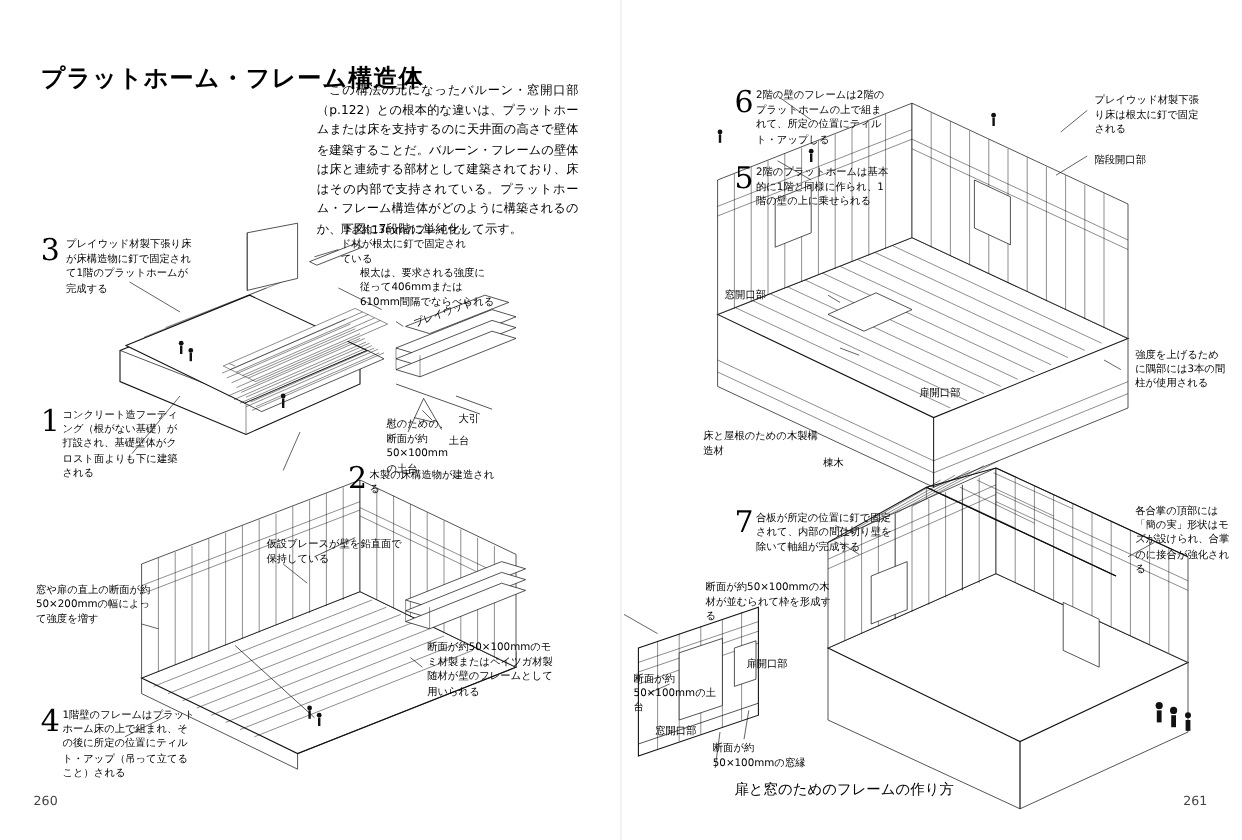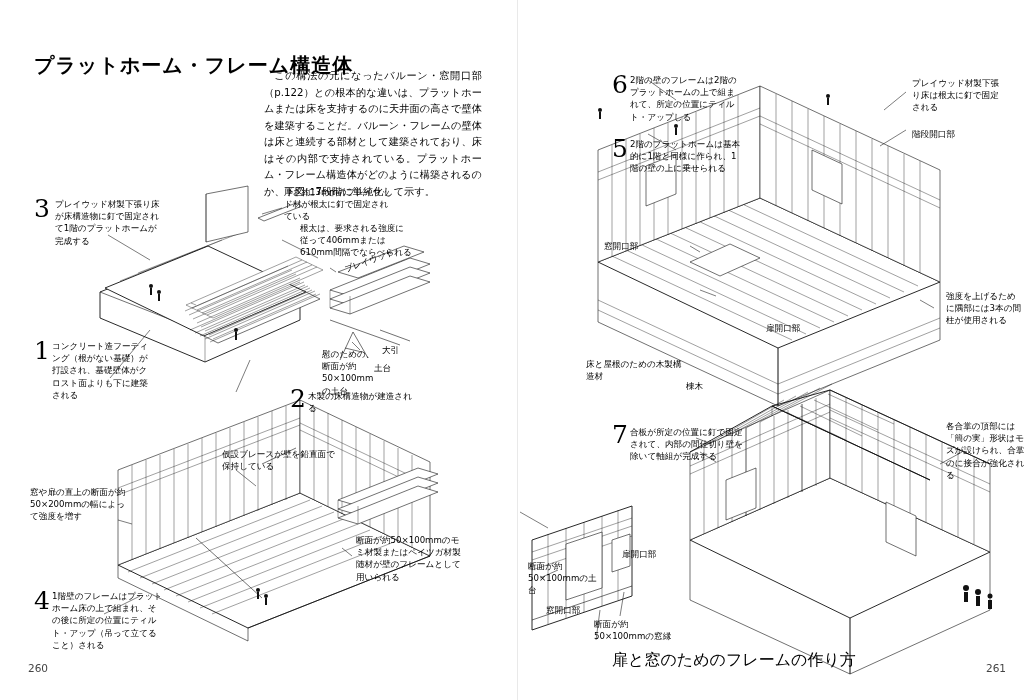--- a/index.html
+++ b/index.html
@@ -31,21 +31,21 @@
   
   .note{
     position:absolute;font-size:8.6px;line-height:1.42;
     color:#000;
   }
   .num{
     position:absolute;font-family:"DejaVu Serif","Liberation Serif",serif;
     font-size:25px;line-height:1;
   }
   .caption{
-    position:absolute;font-size:16px;
+    position:absolute;font-size:12px;
   }
   .folio{
     position:absolute;font-size:10.5px;color:#444;
   }
   
   svg.art{position:absolute;left:0;top:0;width:1035px;height:700px;pointer-events:none;}
   .ln{stroke:#111;fill:none;}
   .thin{stroke-width:.6;}
   .hair{stroke-width:.4;}
   .med{stroke-width:.9;}
@@ -451,20 +451,21 @@
 
   <div class="note" style="left:912px;top:78px;width:88px;font-family:Liberation Mono, monospace;">プレイウッド材製下張り床は根太に釘で固定される</div>
   <div class="note" style="left:912px;top:128px;width:80px;">階段開口部</div>
   <div class="note" style="left:604px;top:240px;width:60px;">窓開口部</div>
   <div class="note" style="left:766px;top:322px;width:60px;">扉開口部</div>
   <div class="note" style="left:946px;top:290px;width:78px;">強度を上げるために隅部には3本の間柱が使用される</div>
   <div class="note" style="left:586px;top:358px;width:102px;">床と屋根のための木製構造材</div>
   <div class="note" style="left:686px;top:380px;width:42px;">棟木</div>
   <div class="note" style="left:946px;top:420px;width:80px;">各合掌の頂部には「簡の実」形状はモズが設けられ、合掌のに接合が強化される</div>
 
+  <div class="note" style="left:588px;top:484px;width:108px;">断面が約50×100mmの木材が並むられて枠を形成する</div>
   <div class="note" style="left:622px;top:548px;width:56px;">扉開口部</div>
   <div class="note" style="left:546px;top:604px;width:56px;">窓開口部</div>
   <div class="note" style="left:528px;top:560px;width:70px;">断面が約50×100mmの土台</div>
   <div class="note" style="left:594px;top:618px;width:82px;">断面が約50×100mmの窓縁</div>
 
   <div class="caption" style="left:612px;top:650px;">扉と窓のためのフレームの作り方</div>
 
   <div class="folio" style="left:28px;top:662px;">260</div>
   <div class="folio" style="left:986px;top:662px;">261</div>
 

